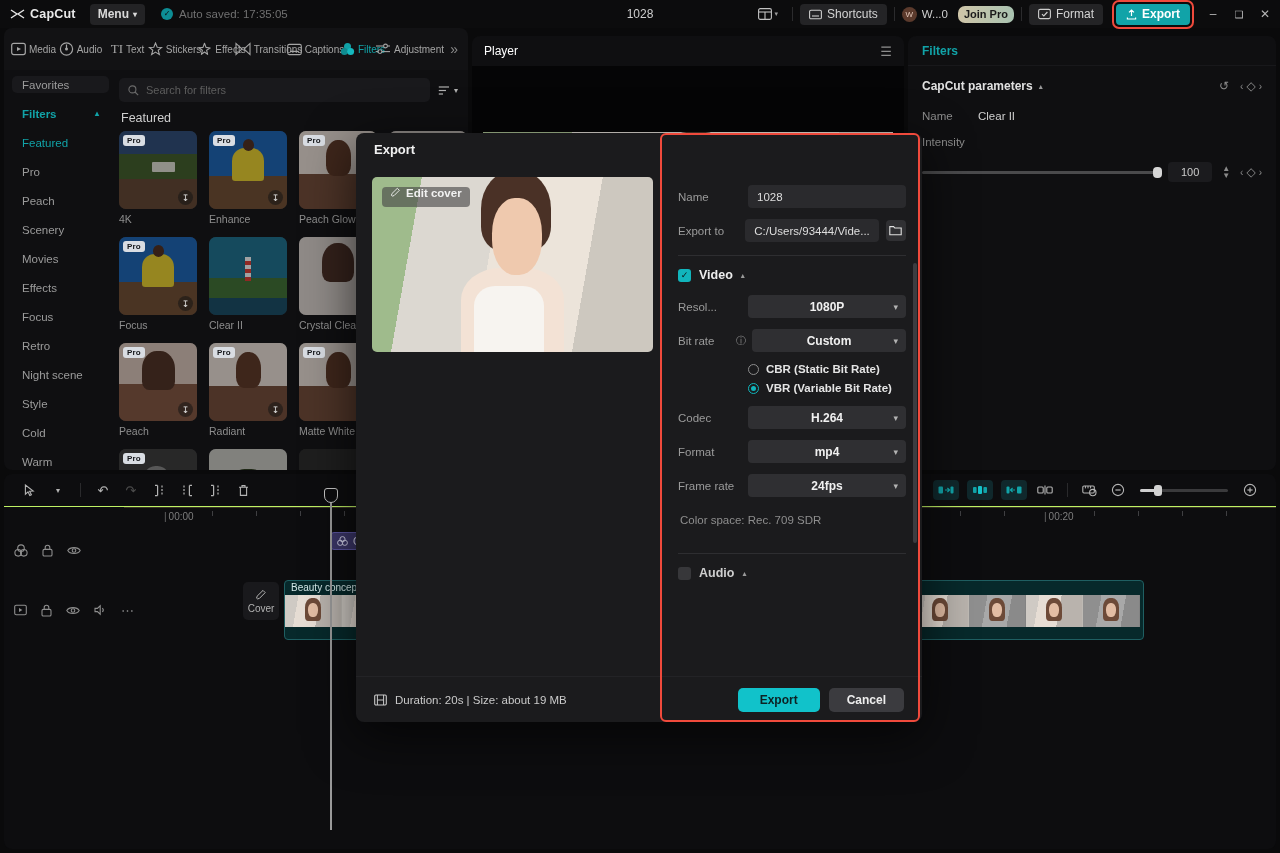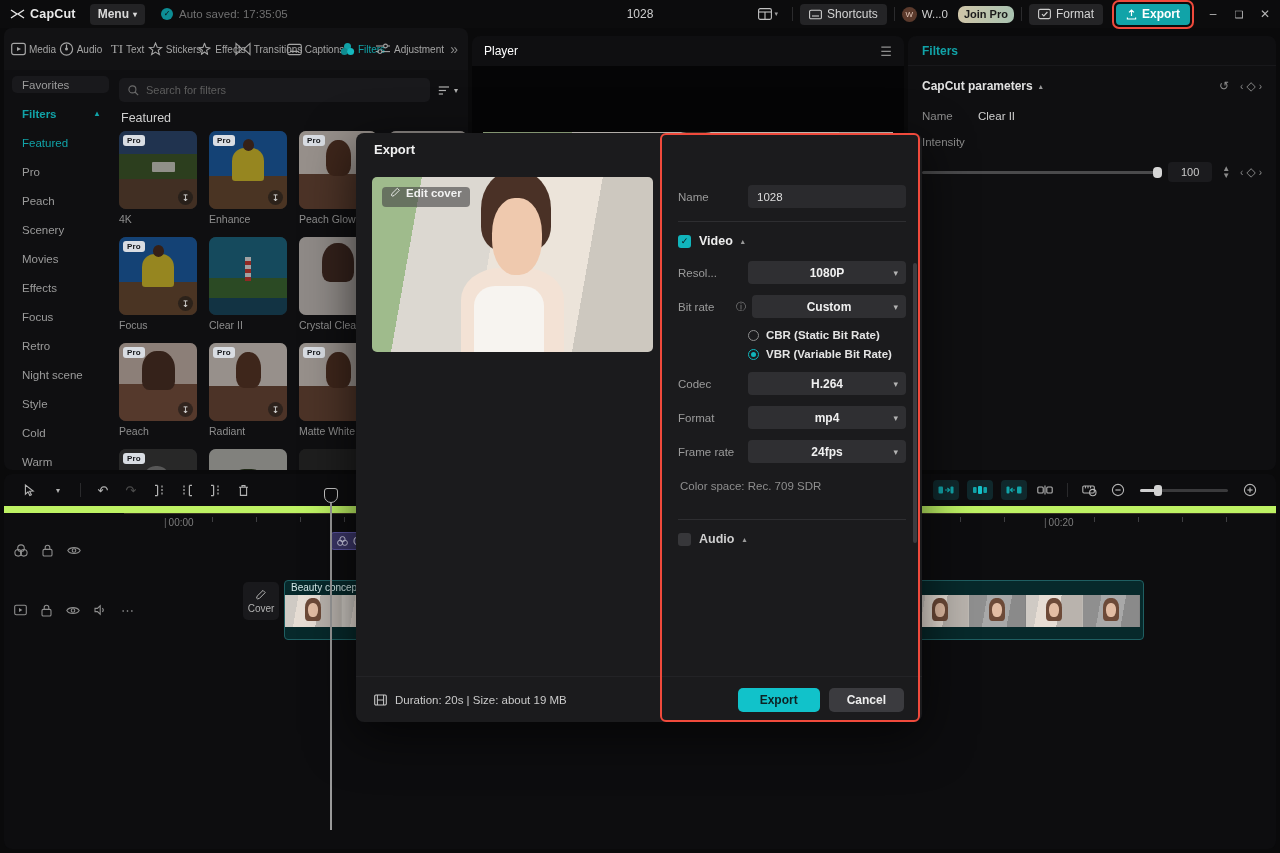--- a/index.html
+++ b/index.html
@@ -204,21 +204,21 @@
   .tl-sep { width: 1px; height: 14px; background: #2a2a2c; margin: 0 8px; }
   .tl-right { margin-left: auto; display: flex; align-items: center; gap: 0; }
   .tealbtn {
     width: 26px; height: 20px; border-radius: 4px; background: #10282c;
     display: flex; align-items: center; justify-content: center; margin: 0 4px;
   }
   .zoomslider { width: 88px; height: 3px; background: #3a3a3c; border-radius: 2px; position: relative; margin: 0 8px; }
   .zoomknob { position: absolute; left: 14px; top: -4px; width: 8px; height: 11px; background: #d2d2d2; border-radius: 3px; }
   .zoomfill { position: absolute; left: 0; top: 0; height: 3px; width: 16px; background: #cfcfcf; border-radius: 2px; }
 
-  .ruler { position: relative; height: 22px; margin: 0 0 0 0; border-top: 7px solid #bef264; }
+  .ruler { position: relative; height: 22px; margin: 0 0 0 0; border-top: 1px solid #bef264; }
   .ruler-line { position: absolute; left: 120px; right: 0; top: 0; height: 1px; background: #3b3524; }
   .tick { position: absolute; top: 4px; width: 1px; height: 5px; background: #3f3f42; }
   .rlabel { position: absolute; top: 4px; font-size: 10px; color: #7e7e7e; }
   .rlabel::before { content: "|"; margin-right: 2px; color: #6a6a6a; }
 
   .playhead { position: absolute; top: 500px; left: 330px; width: 2px; height: 330px; background: #9a9a9a; z-index: 40; }
   .playhead-cap {
     position: absolute; top: -12px; left: -6px; width: 14px; height: 15px;
     background: #0d0d0f; border: 1.5px solid #c6c6c6; border-radius: 3px 3px 7px 7px;
   }
@@ -1021,20 +1021,29 @@
             <span>Edit cover</span>
           </span>
         </div>
       </div>
 
       <div class="dlg-right">
         <div class="frow">
           <span class="flabel">Name</span>
           <span class="ftext">1028</span>
         </div>
+        <div class="frow">
+          <span class="flabel">Export to</span>
+          <span class="ftext">C:/Users/93444/Vide...</span>
+          <span class="folderbtn">
+            <svg width="13" height="11" viewBox="0 0 13 11">
+                <path d="M0.8 9.8 L0.8 1.6 L4.6 1.6 L5.8 3 L12.2 3 L12.2 9.8 Z" stroke="#e0e0e0" fill="none" stroke-width="1.1"></path>
+              </svg>
+          </span>
+        </div>
 
         <div class="divider"></div>
 
         <div class="sectrow">
           <span class="chk">✓</span>
           <span class="sectname">Video</span>
           <span class="sectcarat">▴</span>
         </div>
 
         <div class="frow">

